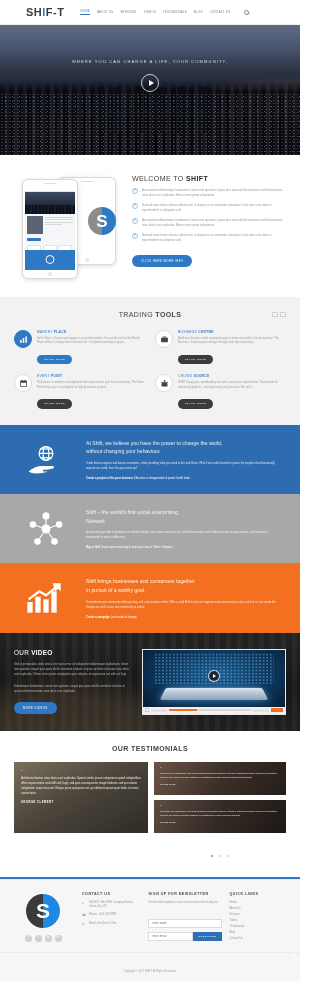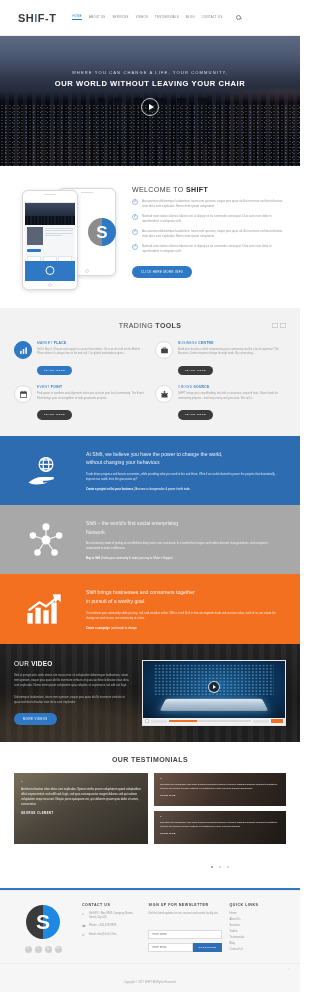--- a/index.html
+++ b/index.html
@@ -7,22 +7,22 @@
   body {
     font-family:"Liberation Sans", sans-serif;
     background:#ffffff;
     color:#555;
     width:300px;
     overflow-x:hidden;
   }
 
   
   .header {
-    height:36px; background:#fff; display:flex; align-items:center;
-    padding:0 0; border-bottom:1px solid #eee;
+    height:25px; background:#fff; display:flex; align-items:center;
+    padding:0 8px; border-bottom:1px solid #eee;
   }
   .logo { font-size:11px; font-weight:bold; letter-spacing:.5px; color:#3a3a3a; margin-left:18px; }
   .logo .f { color:#2f79c4; }
   .nav { display:flex; align-items:center; gap:7px; margin-left:16px; }
   .nav a { font-size:2.7px; letter-spacing:.35px; color:#777; text-decoration:none; text-transform:uppercase; }
   .nav a.active { color:#2f79c4; border-bottom:1px solid #2f79c4; padding-bottom:1px; }
   .search-icon { margin-left:6px; width:5px; height:5px; border:0.7px solid #888; border-radius:50%; position:relative; }
   .search-icon:after { content:""; position:absolute; width:2px; height:0.7px; background:#888; transform:rotate(45deg); right:-2px; bottom:0px; }
 
   
@@ -267,21 +267,20 @@
     <span class="search-icon"></span>
   </nav>
 </div>
 
 <section class="hero">
   <div class="skyline"></div>
   <div class="towers"></div>
   <div class="lights"></div>
   <div class="hero-inner">
     <div class="hero-sub">WHERE YOU CAN CHANGE A LIFE, YOUR COMMUNITY,</div>
-    <div class="hero-title">OUR WORLD WITHOUT LEAVING YOUR CHAIR</div>
     <div class="play-btn">
         <span class="tri"></span>
       </div>
   </div>
 </section>
 
 <section class="welcome">
   <div class="phones">
     <div class="phone phone-back">
       <div class="notch"></div>

